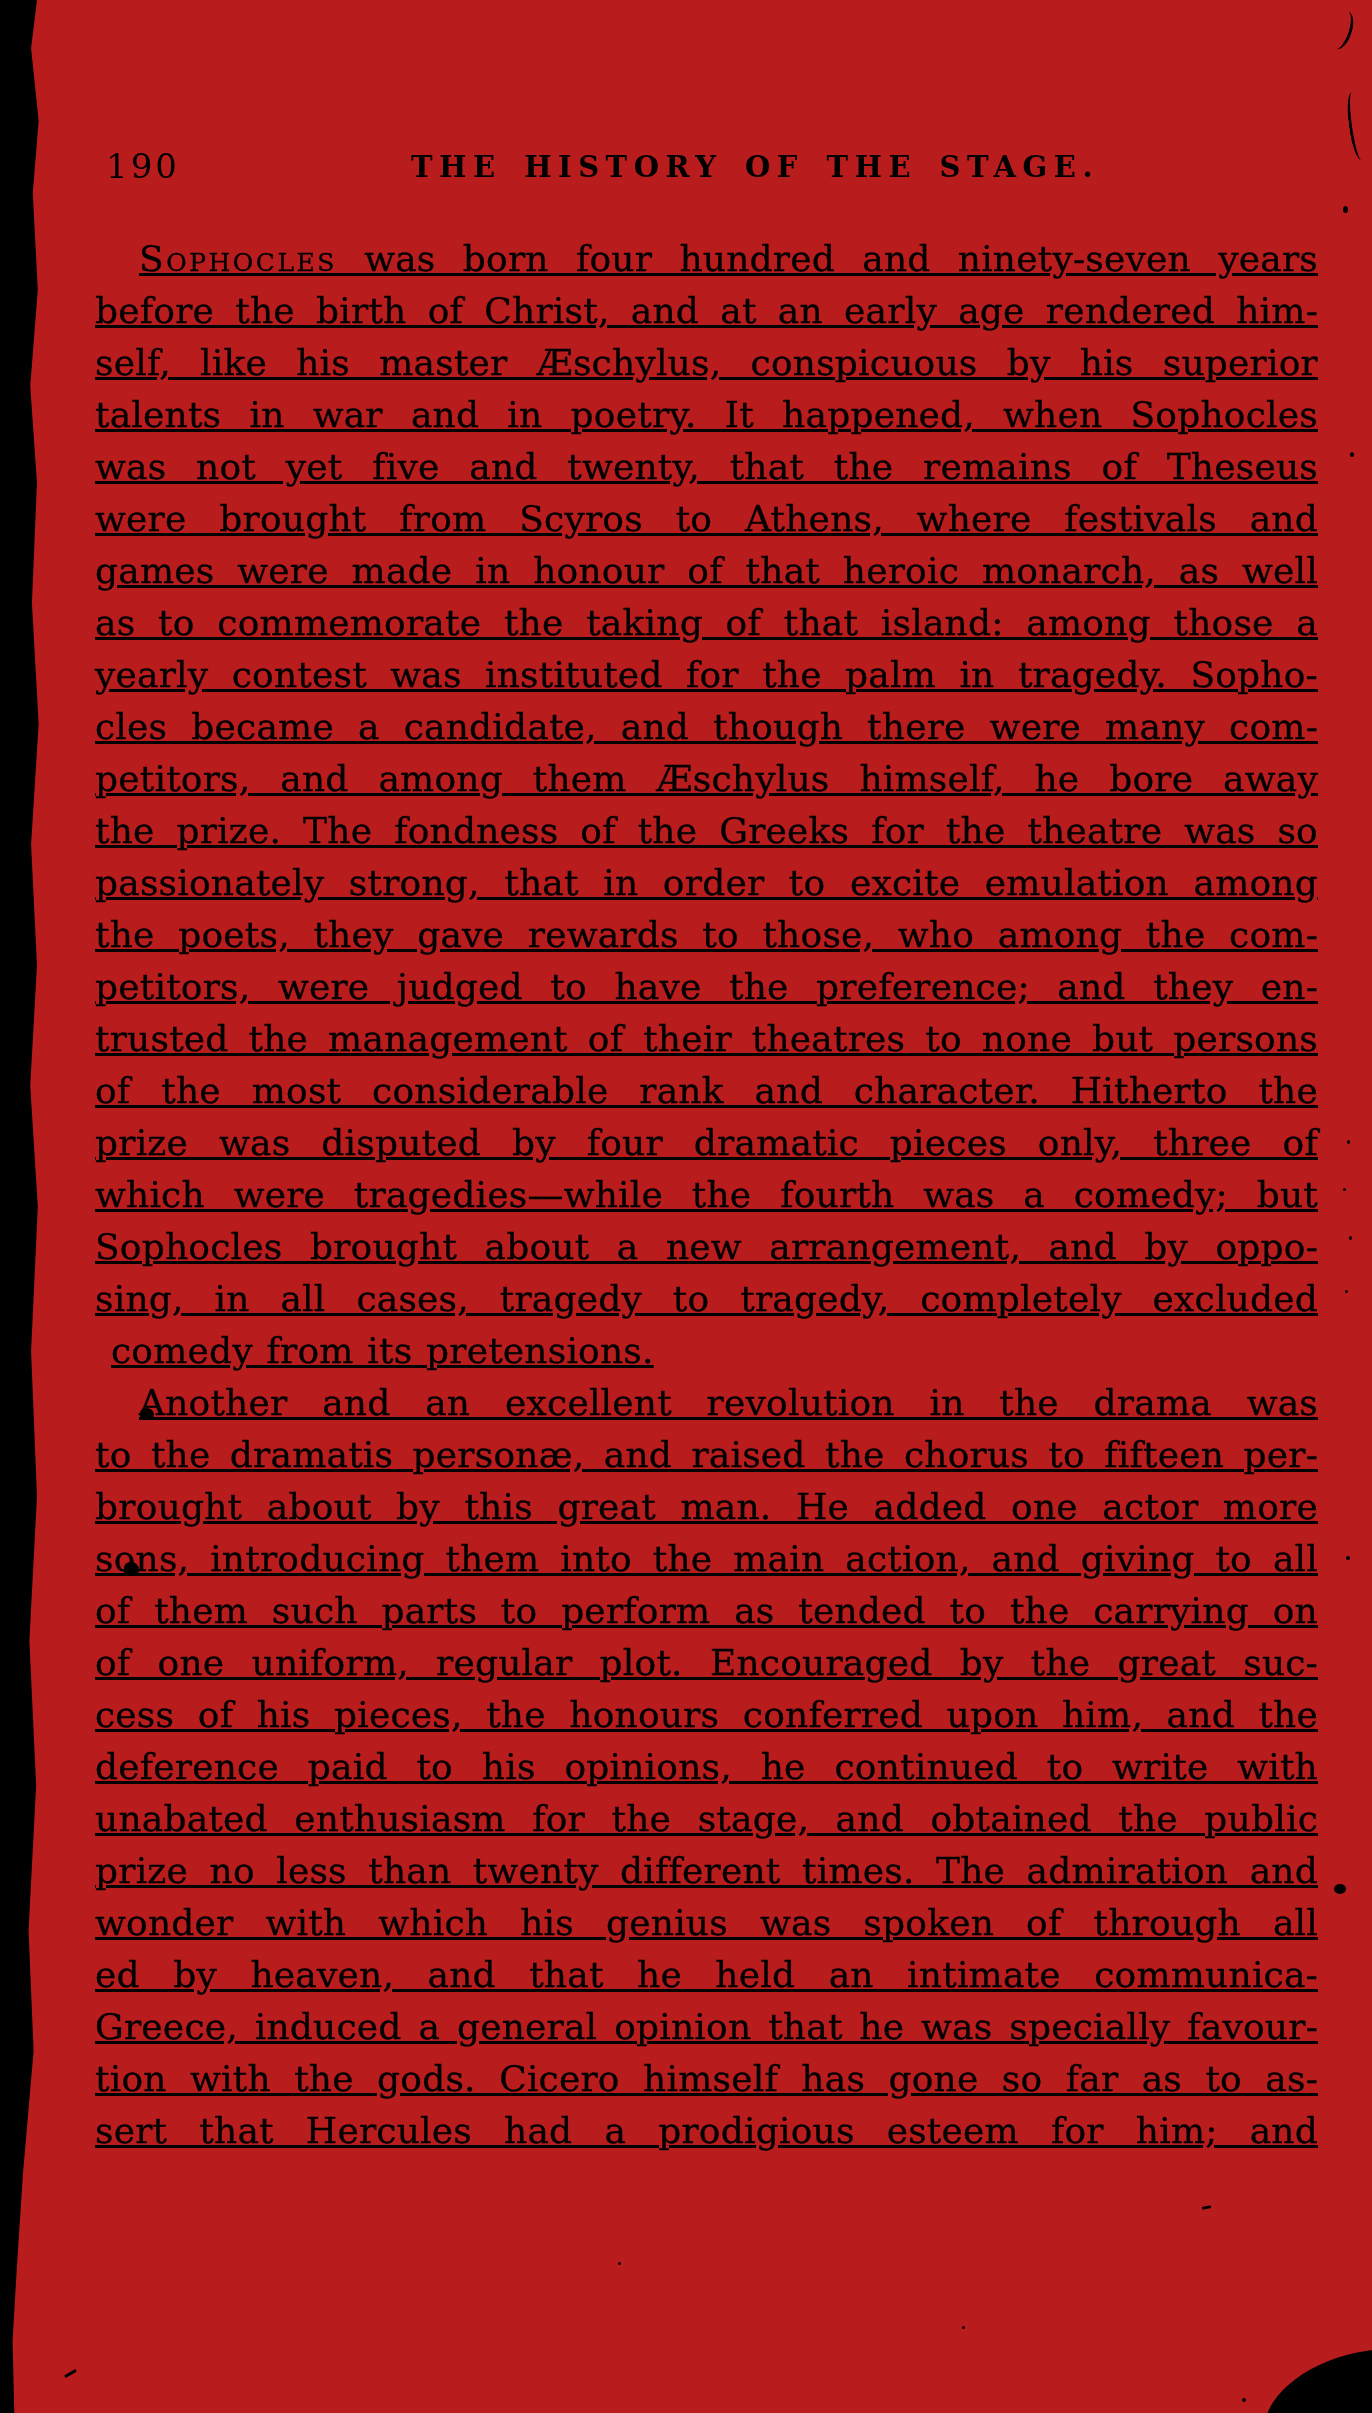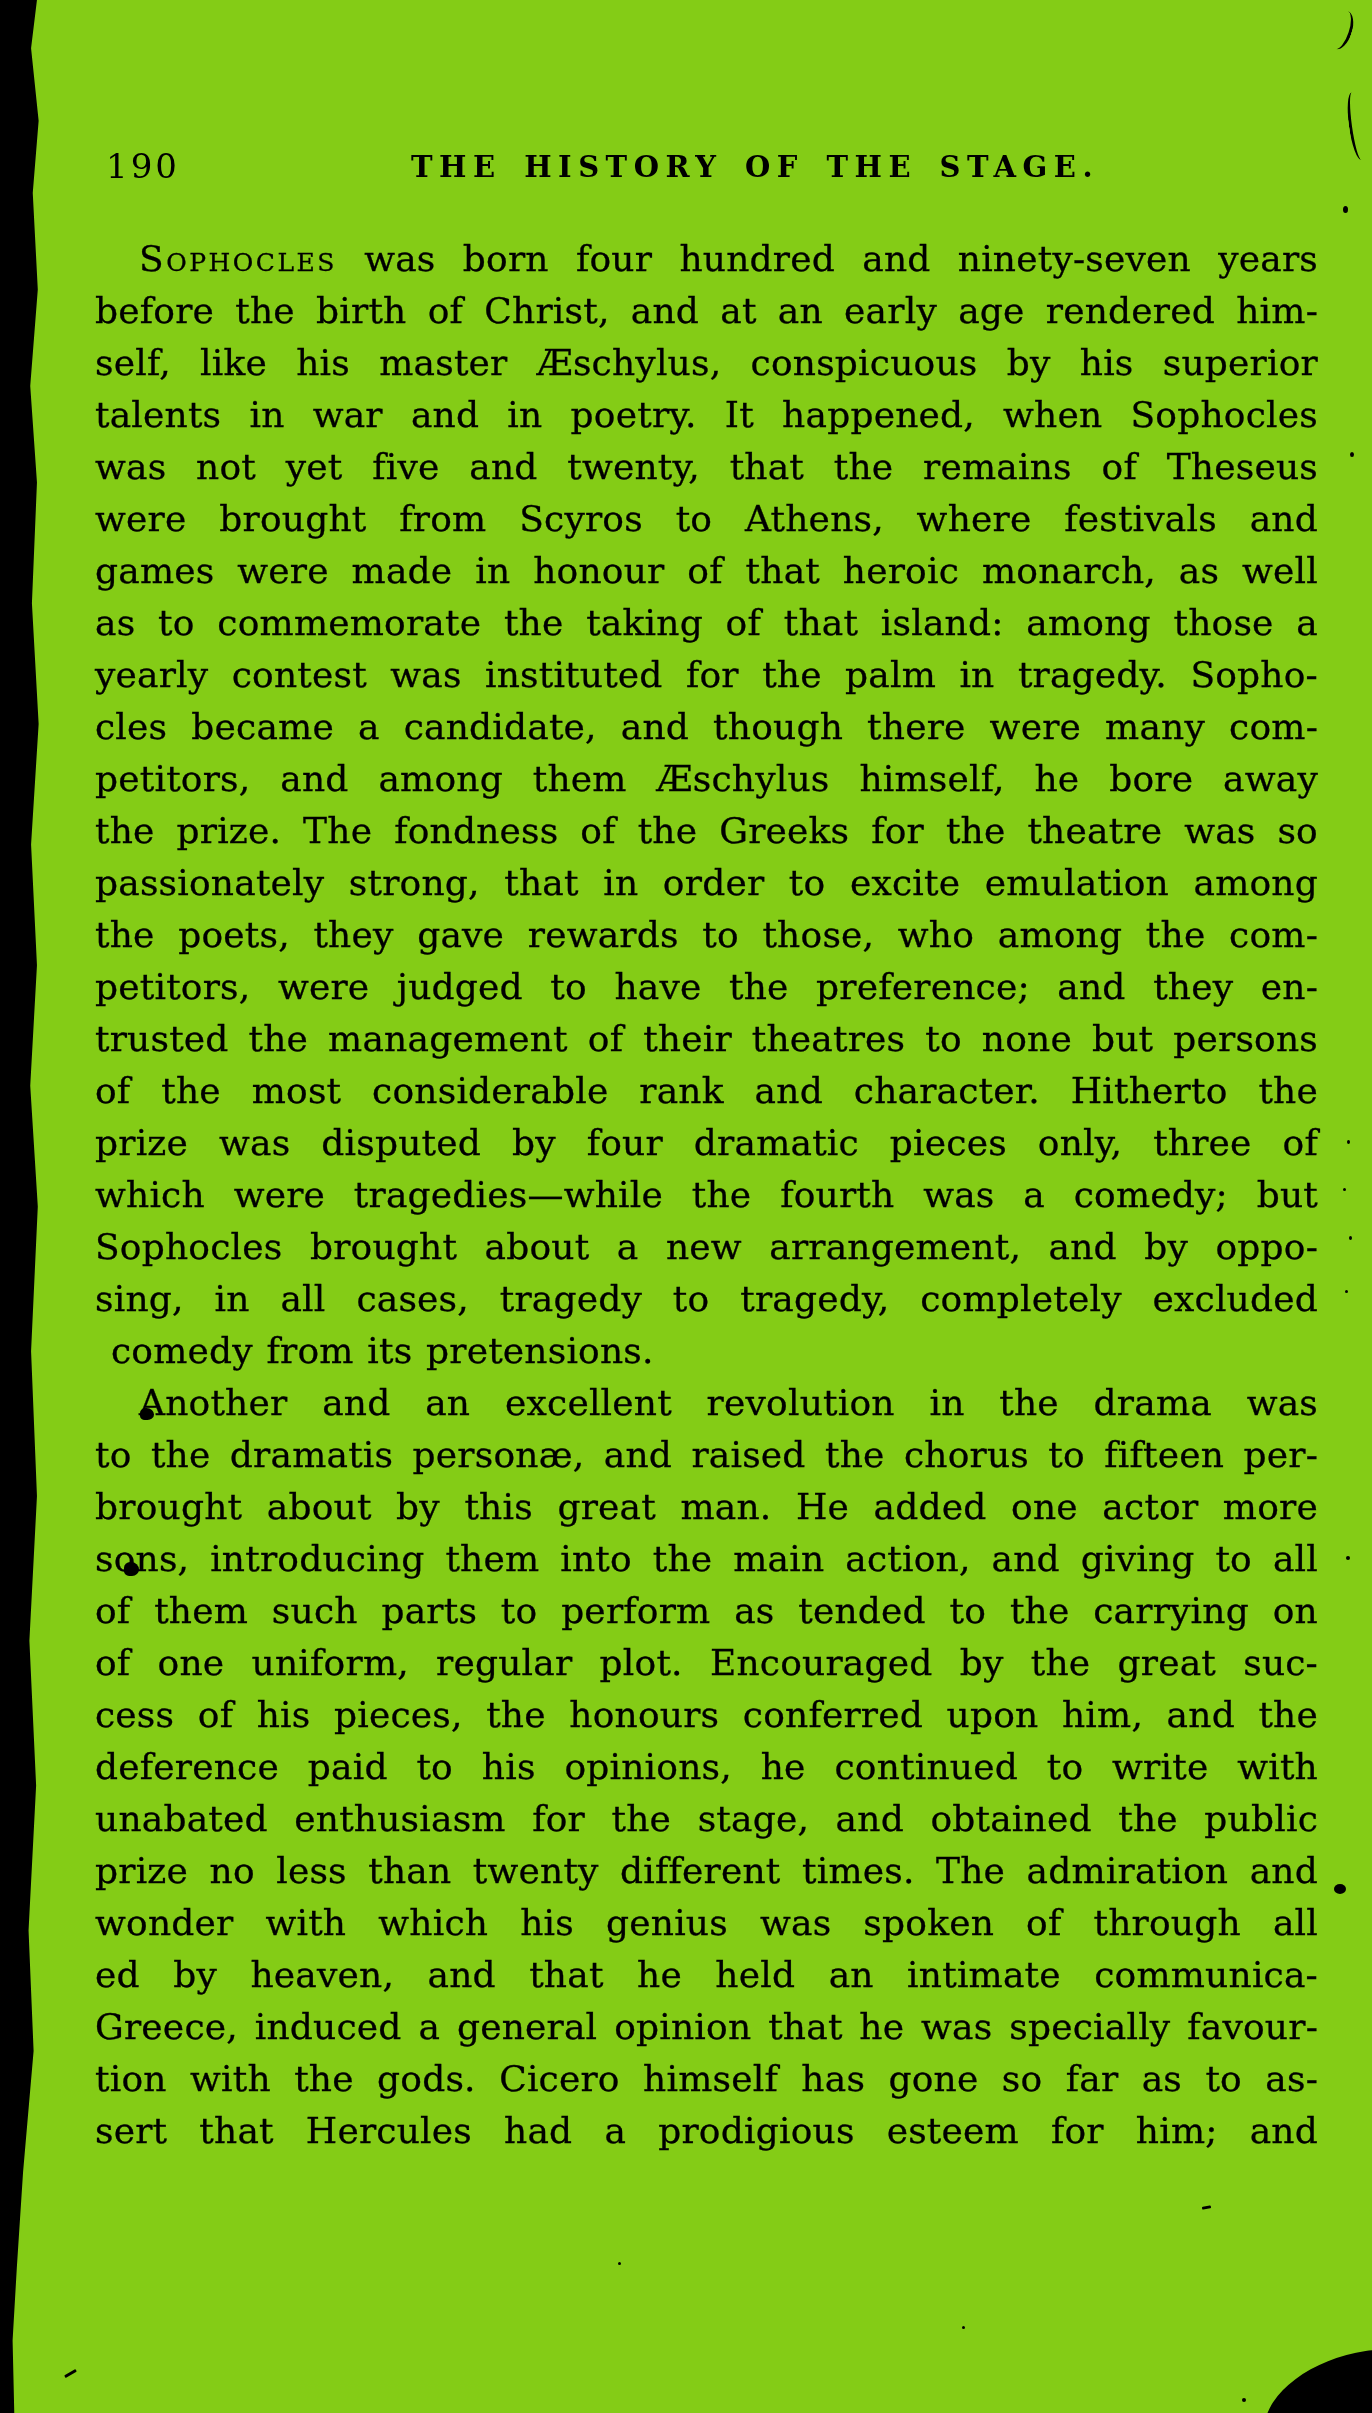--- a/index.html
+++ b/index.html
@@ -1,21 +1,21 @@
 <!DOCTYPE html>
 <html><head>
 <meta charset="utf-8">
 <style>
   html, body { margin: 0; padding: 0; background: #ffffff; }
 
   .scan-page {
     position: relative;
     width: 1372px;
     height: 2413px;
-    background: #84cc16;
+    background: #b91c1c;
     overflow: hidden;
     font-family: "DejaVu Serif", "Liberation Serif", serif;
     color: #000000;
   }
 
   
   .gutter {
     position: absolute;
     left: 0; top: 0;
     width: 42px; height: 2413px;
@@ -33,21 +33,21 @@
     position: absolute; left: 106px; top: 2px;
     font-size: 34px; letter-spacing: 3px; line-height: 36px;
   }
   .running-title {
     position: absolute; left: 755px; top: 5px; transform: translateX(-50%);
     font-size: 29px; font-weight: bold; letter-spacing: 6.5px; word-spacing: 6px;
     white-space: nowrap; line-height: 32px; text-align: right;
   }
 
   
-  .text-block { position: absolute; left: 95px; top: 233px; width: 1223px; }
+  .text-block { position: absolute; left: 95px; top: 233px; width: 1223px; text-decoration: underline; }
   .paragraph + .paragraph { }
   .text-line {
     line-height: 52px;
     font-size: 36px;
     text-align: justify;
     text-align-last: justify;
     letter-spacing: 0.2px;
     word-spacing: 2px;
     -webkit-text-stroke: 0.3px #000;
   }

